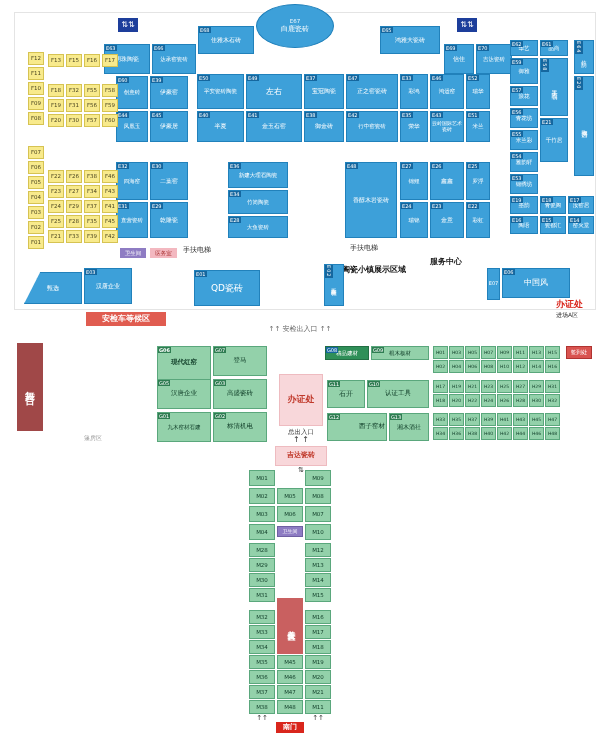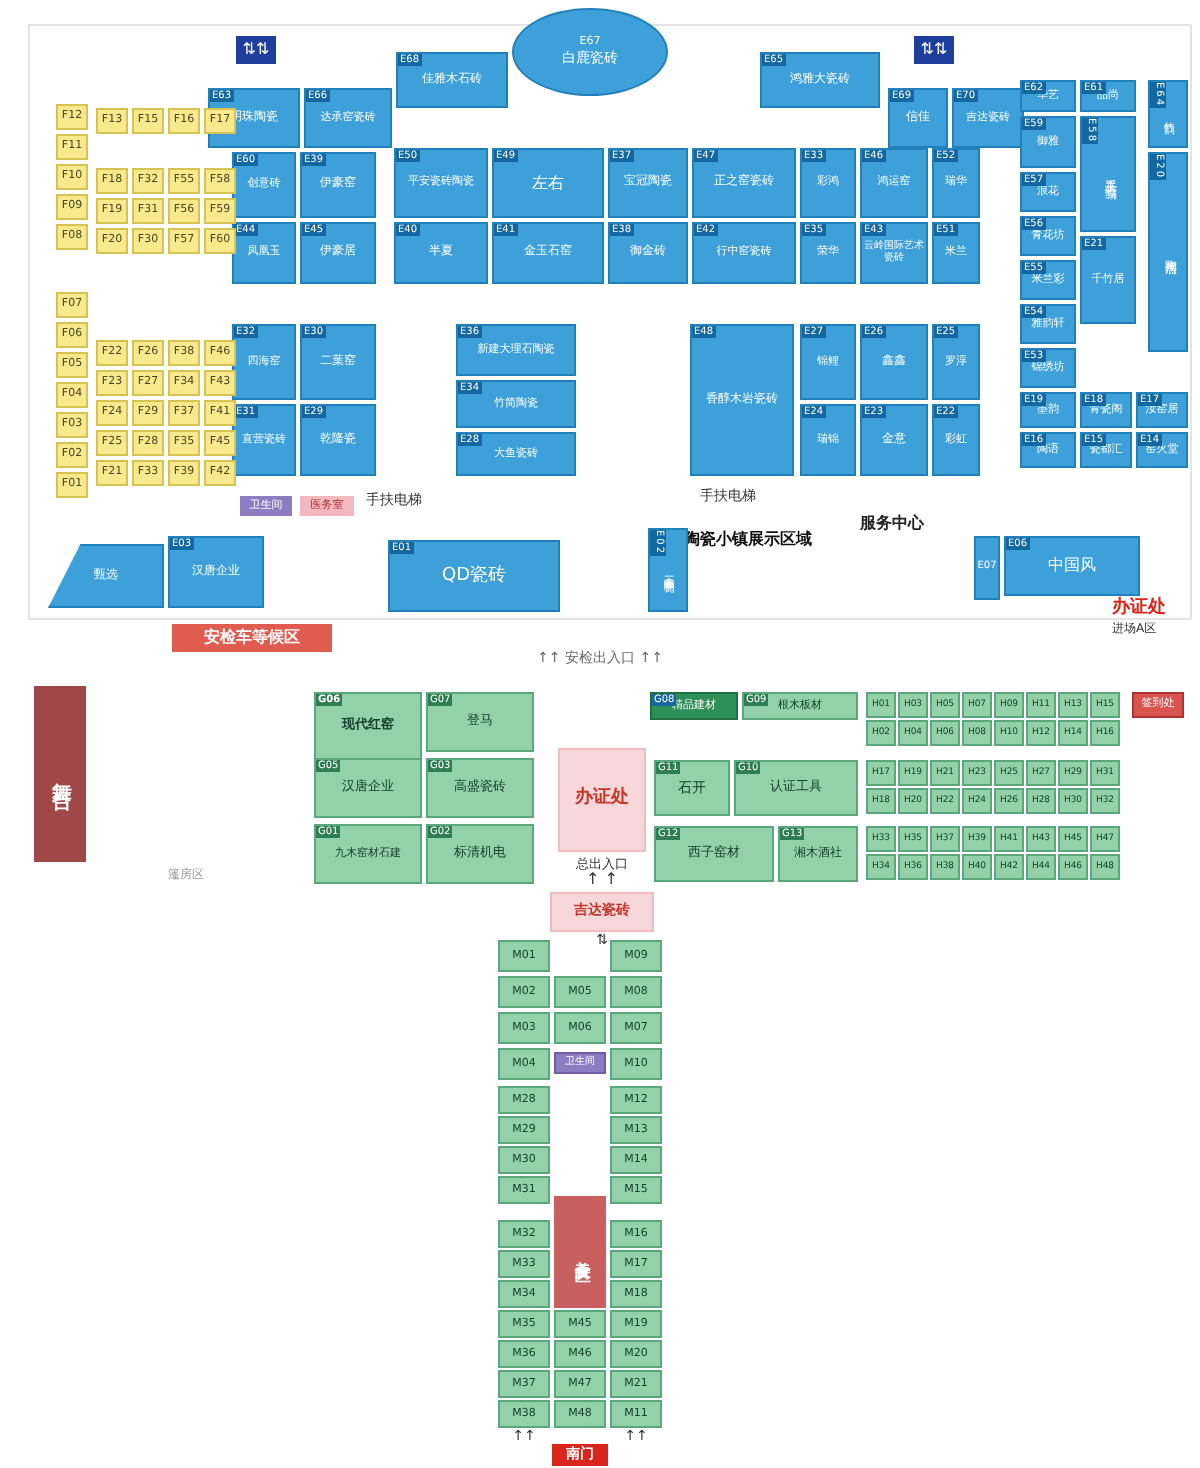--- a/index.html
+++ b/index.html
@@ -309,21 +309,21 @@
       <span class="lab">彩虹</span>
     </div>
     <div class="booth t-blue slant" style="left: 24px; top: 272px; width: 58px; height: 32px;">
       <span class="tag">E09</span>
       <span class="lab">甄选</span>
     </div>
     <div class="booth t-blue" style="left: 84px; top: 268px; width: 48px; height: 36px;">
       <span class="tag">E03</span>
       <span class="lab">汉唐企业</span>
     </div>
-    <div class="booth t-blue" style="left: 194px; top: 270px; width: 86px; height: 36px; font-size: 9px;">
+    <div class="booth t-blue" style="left: 194px; top: 270px; width: 66px; height: 36px; font-size: 9px;">
       <span class="tag">E01</span>
       <span class="lab">QD瓷砖</span>
     </div>
     <div class="booth t-blue vert" style="left: 324px; top: 264px; width: 20px; height: 42px; font-size: 5.5px;">
       <span class="tag">E02</span>
       <span class="lab">三鑫陶瓷</span>
     </div>
     <div class="booth t-blue" style="left: 487px; top: 268px; width: 13px; height: 32px; font-size: 5px;">E07</div>
     <div class="booth t-blue" style="left: 502px; top: 268px; width: 68px; height: 30px; font-size: 8px;">
       <span class="tag">E06</span>
@@ -410,21 +410,21 @@
       <span class="lab">根木板材</span>
     </div>
     <div class="booth t-green" style="left: 327px; top: 380px; width: 38px; height: 28px; font-size: 7px;">
       <span class="tag">G11</span>
       <span class="lab">石开</span>
     </div>
     <div class="booth t-green" style="left: 367px; top: 380px; width: 62px; height: 28px; font-size: 6.5px;">
       <span class="tag">G10</span>
       <span class="lab">认证工具</span>
     </div>
-    <div class="booth t-green" style="left: 327px; top: 413px; width: 60px; height: 28px; font-size: 6.5px;">
+    <div class="booth t-green" style="left: 327px; top: 413px; width: 60px; height: 28px; font-size: 6.5px; justify-content: flex-end;">
       <span class="tag">G12</span>
       <span class="lab">西子窑材</span>
     </div>
     <div class="booth t-green" style="left: 389px; top: 413px; width: 40px; height: 28px; font-size: 6px;">
       <span class="tag">G13</span>
       <span class="lab">湘木酒社</span>
     </div>
     <div class="booth t-red" style="left: 566px; top: 346px; width: 26px; height: 13px; font-size: 5.5px;">签到处</div>
     <div class="booth t-green" style="left: 433px; top: 346px; width: 15px; height: 13px; font-size: 4.5px;">H01</div>
     <div class="booth t-green" style="left: 433px; top: 360px; width: 15px; height: 13px; font-size: 4.5px;">H02</div>

